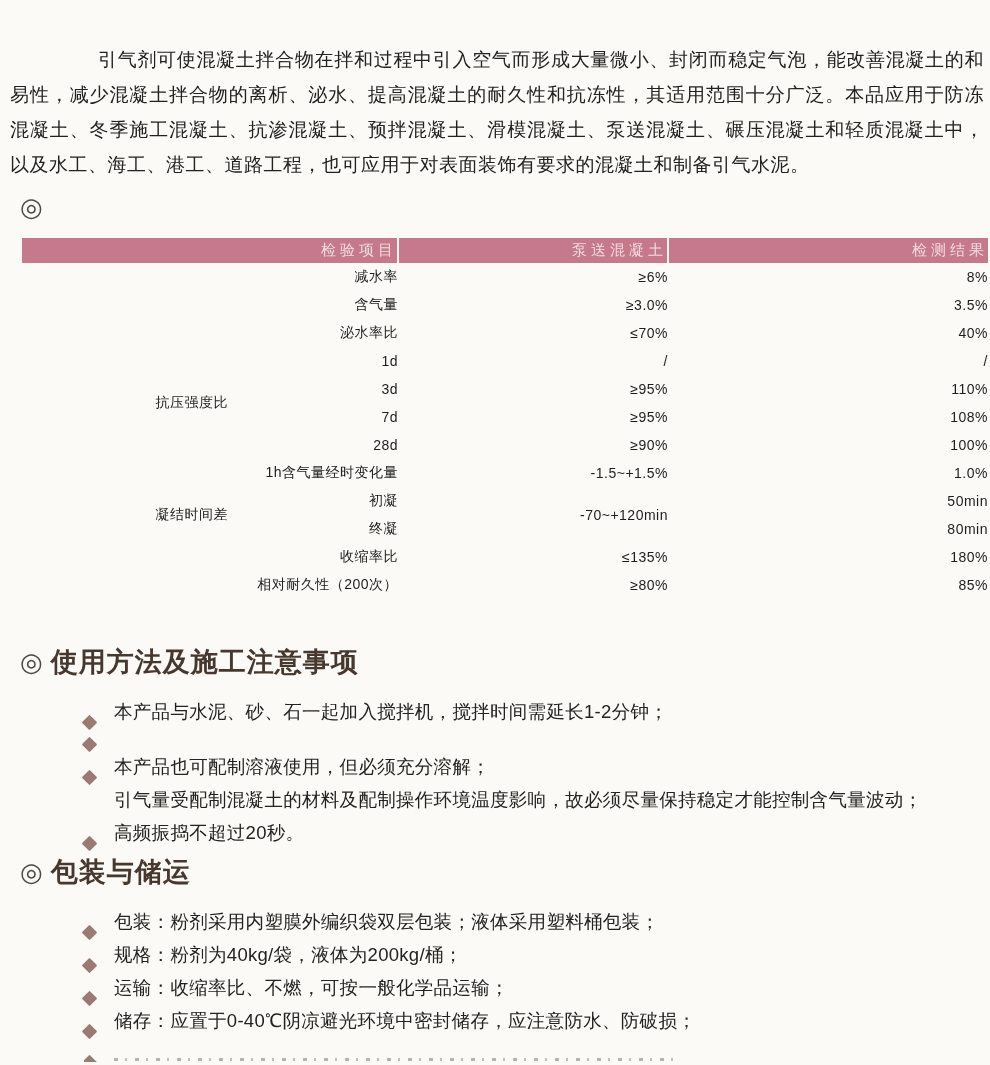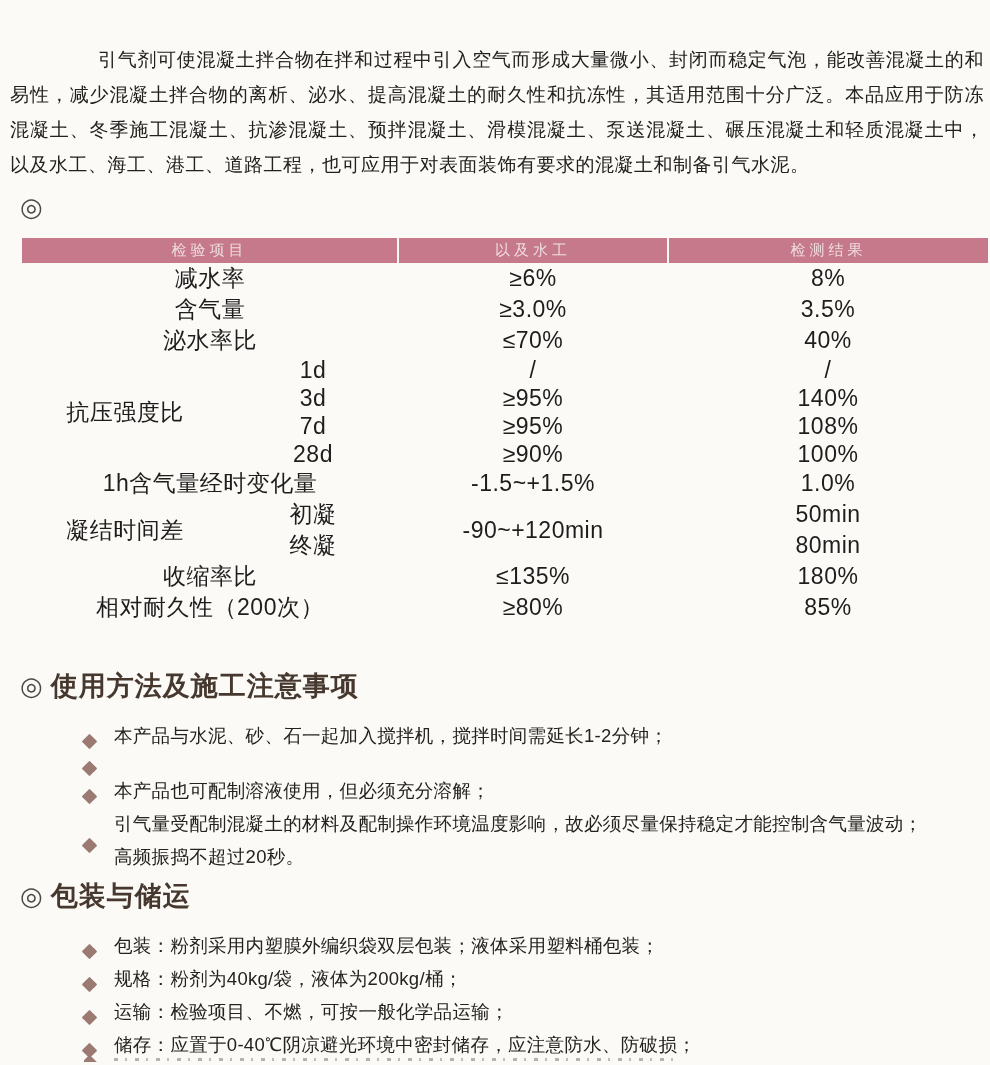--- a/index.html
+++ b/index.html
@@ -56,45 +56,45 @@
     width: 966px;
   }
   table.props thead th {
     background: #c5798a;
     color: #eedde0;
     font-weight: 400;
     font-size: 15px;
     letter-spacing: 4px;
     height: 25px;
     padding: 0;
-    text-align: center;
+    text-align: right;
   }
   table.props thead th + th { border-left: 2px solid #faf8f4; }
   table.props tbody td {
     height: 28px;
     padding: 0;
-    text-align: center;
+    text-align: right;
     vertical-align: middle;
-    font-size: 23px;
+    font-size: 14px;
     color: #1d1d1d;
     letter-spacing: 0.5px;
   }
   td.group-cell { font-size: 17px; }
   td.sub-cell   { padding-left: 90px; margin-top: 28px; }
   td.item-cell  { padding-left: 60px; }
 
   
   ul.bullets {
     list-style: none;
     margin: 16px 0 0 0;
     padding: 0 10px 0 84px;
   }
   ul.bullets li {
     display: flex;
-    align-items: center;
+    align-items: flex-end;
     font-size: 18.5px;
     line-height: 33px;
     color: #232221;
     letter-spacing: 0.3px;
   }
   .diamond {
     width: 11px;
     height: 11px;
     background: #9b7a72;
     transform: rotate(45deg);
@@ -139,21 +139,21 @@
 <table class="props">
   <colgroup>
     <col style="width:206px">
       <col style="width:170px">
       <col style="width:270px">
       <col style="width:320px">
   </colgroup>
   <thead>
     <tr>
       <th colspan="2">检验项目</th>
-      <th>以及水工</th>
+      <th>泵送混凝土</th>
       <th>检测结果</th>
     </tr>
   </thead>
   <tbody>
     <tr>
       <td colspan="2" class="item-cell">减水率</td>
       <td>≥6%</td>
       <td>8%</td>
     </tr>
     <tr>
@@ -168,41 +168,41 @@
     </tr>
     <tr>
       <td rowspan="4" class="group-cell">抗压强度比</td>
       <td class="sub-cell">1d</td>
       <td>/</td>
       <td>/</td>
     </tr>
     <tr>
       <td class="sub-cell">3d</td>
       <td>≥95%</td>
-      <td>140%</td>
+      <td>110%</td>
     </tr>
     <tr>
       <td class="sub-cell">7d</td>
       <td>≥95%</td>
       <td>108%</td>
     </tr>
     <tr>
       <td class="sub-cell">28d</td>
       <td>≥90%</td>
       <td>100%</td>
     </tr>
     <tr>
       <td colspan="2" class="item-cell">1h含气量经时变化量</td>
       <td>-1.5~+1.5%</td>
       <td>1.0%</td>
     </tr>
     <tr>
       <td rowspan="2" class="group-cell">凝结时间差</td>
       <td class="sub-cell">初凝</td>
-      <td rowspan="2">-90~+120min</td>
+      <td rowspan="2">-70~+120min</td>
       <td>50min</td>
     </tr>
     <tr>
       <td class="sub-cell">终凝</td>
       <td>80min</td>
     </tr>
     <tr>
       <td colspan="2" class="item-cell">收缩率比</td>
       <td>≤135%</td>
       <td>180%</td>
@@ -248,21 +248,21 @@
   <li>
     <span class="diamond"></span>
     <span class="bullet-text">包装：粉剂采用内塑膜外编织袋双层包装；液体采用塑料桶包装；</span>
   </li>
   <li>
     <span class="diamond"></span>
     <span class="bullet-text">规格：粉剂为40kg/袋，液体为200kg/桶；</span>
   </li>
   <li>
     <span class="diamond"></span>
-    <span class="bullet-text">运输：检验项目、不燃，可按一般化学品运输；</span>
+    <span class="bullet-text">运输：收缩率比、不燃，可按一般化学品运输；</span>
   </li>
   <li>
     <span class="diamond"></span>
     <span class="bullet-text">储存：应置于0-40℃阴凉避光环境中密封储存，应注意防水、防破损；</span>
   </li>
 </ul>
 
 <div class="cropped-remnant">
   <span class="diamond"></span>
   <span class="remnant-marks"></span>

